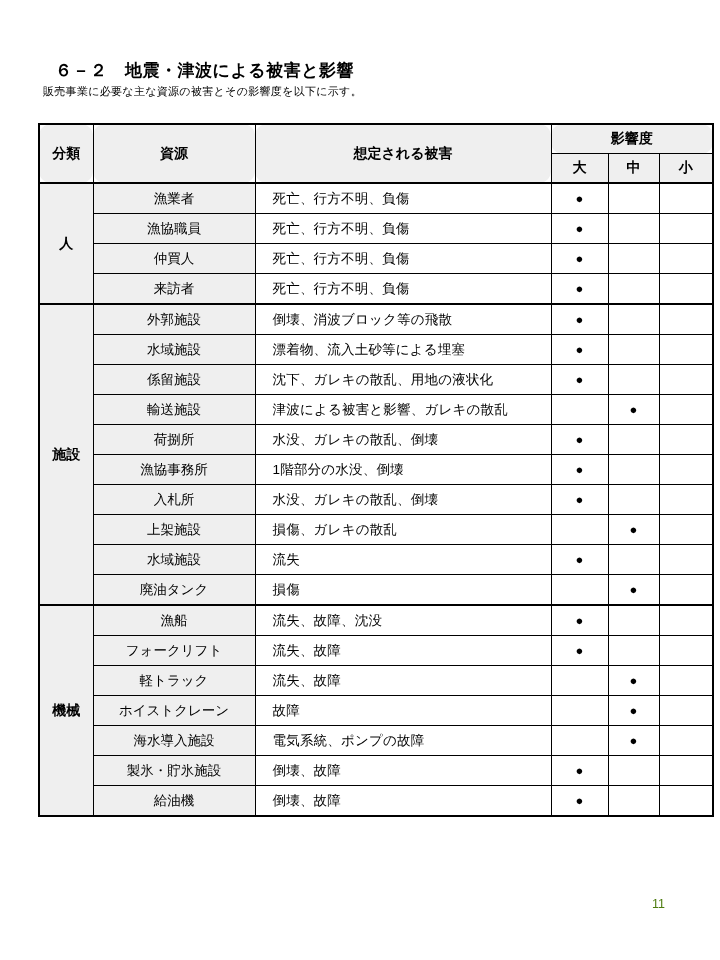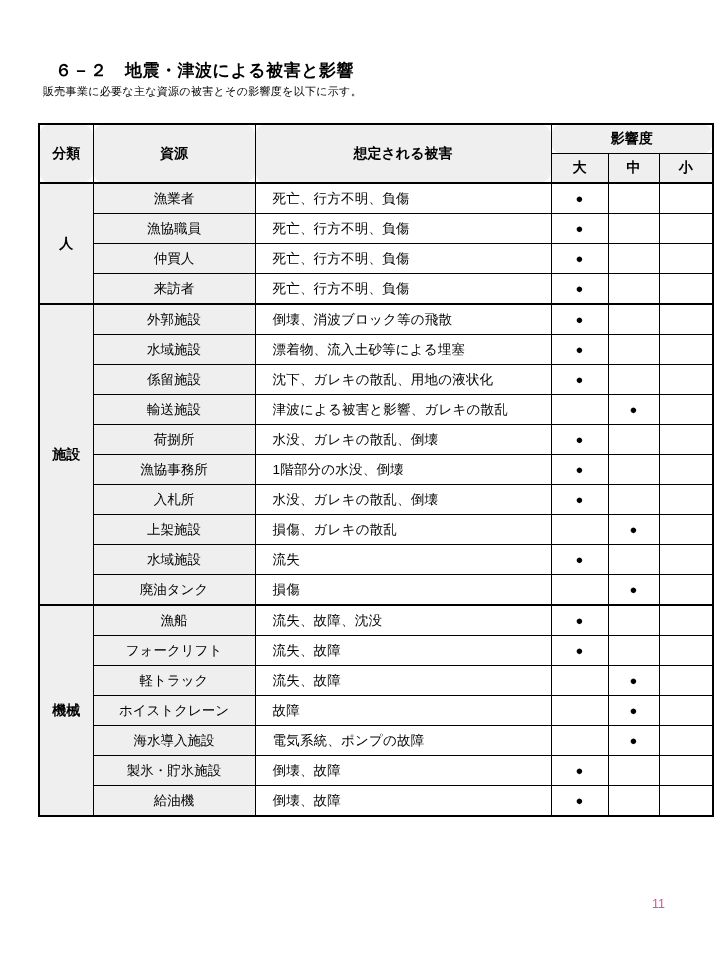--- a/index.html
+++ b/index.html
@@ -88,21 +88,21 @@
   td.impact-cell {
     text-align: center;
     font-size: 13px;
     line-height: 1;
   }
   .page-number {
     position: absolute;
     left: 652px;
     top: 897px;
     font-size: 12.5px;
-    color: #ec4899;
+    color: #4d7c0f;
   }
 </style>
 </head>
 <body>
 
 <div class="doc-title">６－２　地震・津波による被害と影響</div>
 <div class="doc-subtitle">販売事業に必要な主な資源の被害とその影響度を以下に示す。</div>
 
 <table class="damage-table">
   <colgroup>

